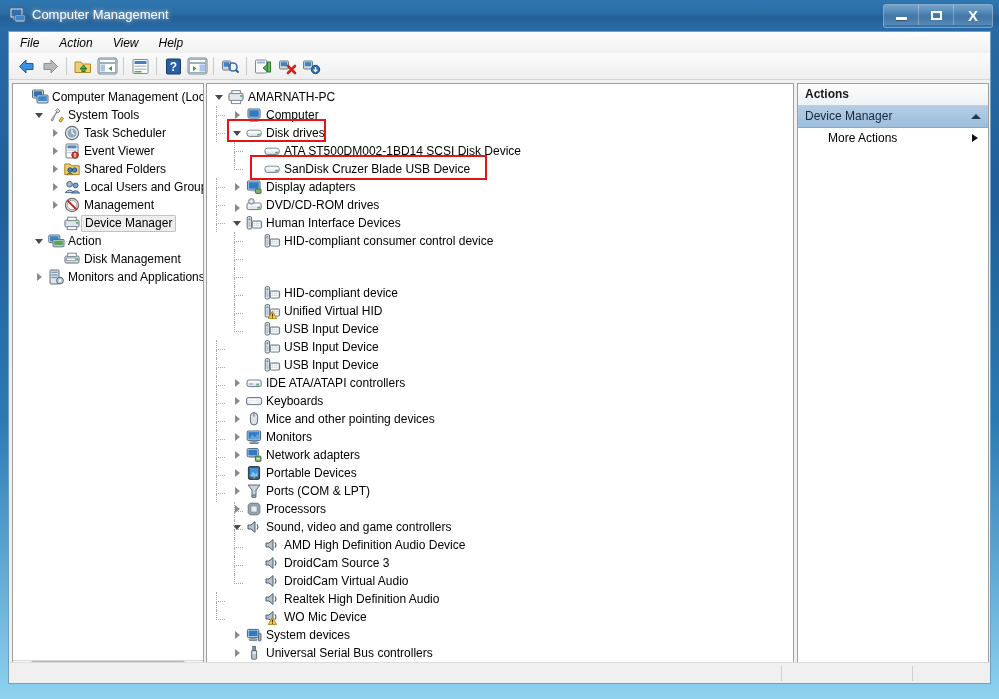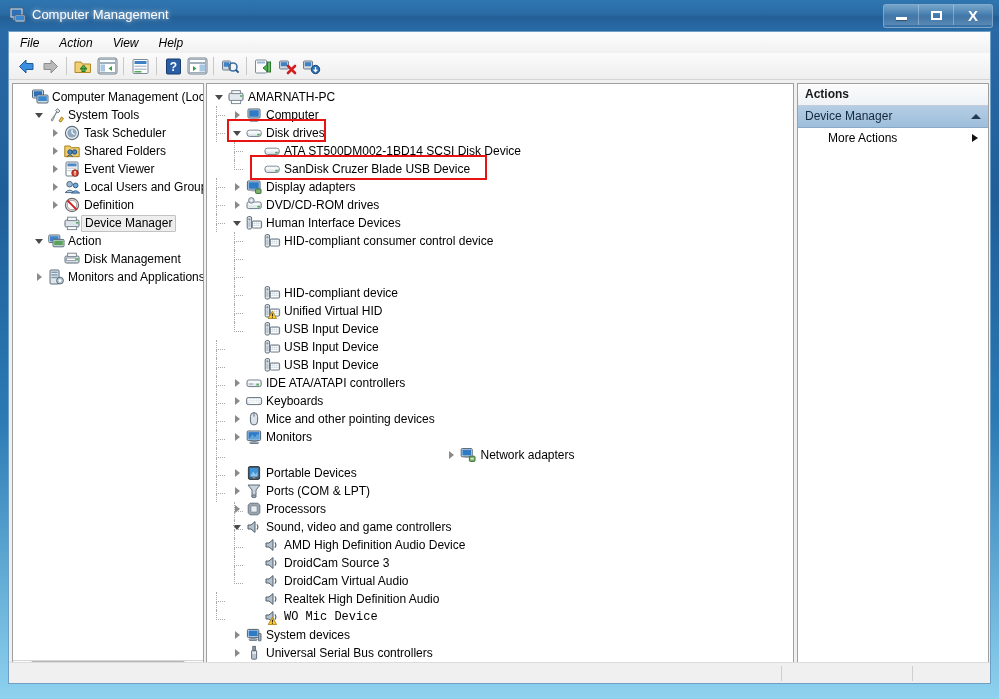--- a/index.html
+++ b/index.html
@@ -325,64 +325,64 @@
                 <circle cx="8" cy="8" r="4.6" fill="#8fa8bd"></circle>
                 <path d="M8 4.6 V8 L10.6 9.4" stroke="#ffffff" stroke-width="1.2" fill="none"></path>
               </svg></span>
             <span class="tlabel">Task Scheduler</span>
           </div>
           <div class="trow" style="padding-left: 34px;">
             <span class="exp">
               <span class="tri-c"></span>
             </span>
             <span class="ticon"><svg width="17" height="16" viewBox="0 0 17 16">
-                <path d="M0.8 3 h5.4 l1.3 1.7 h7.7 v9 H0.8 Z" fill="#f0cd6e" stroke="#a6821f"></path>
-                <circle cx="6" cy="9" r="2.2" fill="#4a86c8" stroke="#23527f"></circle>
-                <circle cx="10.6" cy="9" r="2.2" fill="#4a86c8" stroke="#23527f"></circle>
-                <path d="M3 13.4 q3-3 5.8 0" stroke="#23527f" fill="none"></path>
-              </svg></span>
-            <span class="tlabel">Shared Folders</span>
-          </div>
-          <div class="trow" style="padding-left: 34px;">
-            <span class="exp">
-              <span class="tri-c"></span>
-            </span>
-            <span class="ticon"><svg width="17" height="16" viewBox="0 0 17 16">
                 <rect x="2" y="1" width="12" height="14" rx="1" fill="#fdfdfd" stroke="#6b7a88"></rect>
                 <rect x="3.4" y="2.4" width="9.2" height="3" fill="#4f87c4"></rect>
                 <rect x="3.4" y="6.6" width="9.2" height="1.2" fill="#c3ced9"></rect>
                 <rect x="3.4" y="9" width="9.2" height="1.2" fill="#c3ced9"></rect>
                 <circle cx="11" cy="12" r="3.2" fill="#e0442e" stroke="#8f2418"></circle>
                 <rect x="10.4" y="10" width="1.3" height="2.6" fill="#fff"></rect>
                 <rect x="10.4" y="13.2" width="1.3" height="1.2" fill="#fff"></rect>
               </svg></span>
             <span class="tlabel">Event Viewer</span>
           </div>
           <div class="trow" style="padding-left: 34px;">
             <span class="exp">
               <span class="tri-c"></span>
             </span>
             <span class="ticon"><svg width="17" height="16" viewBox="0 0 17 16">
+                <path d="M0.8 3 h5.4 l1.3 1.7 h7.7 v9 H0.8 Z" fill="#f0cd6e" stroke="#a6821f"></path>
+                <circle cx="6" cy="9" r="2.2" fill="#4a86c8" stroke="#23527f"></circle>
+                <circle cx="10.6" cy="9" r="2.2" fill="#4a86c8" stroke="#23527f"></circle>
+                <path d="M3 13.4 q3-3 5.8 0" stroke="#23527f" fill="none"></path>
+              </svg></span>
+            <span class="tlabel">Shared Folders</span>
+          </div>
+          <div class="trow" style="padding-left: 34px;">
+            <span class="exp">
+              <span class="tri-c"></span>
+            </span>
+            <span class="ticon"><svg width="17" height="16" viewBox="0 0 17 16">
                 <circle cx="5.6" cy="5.2" r="2.8" fill="#9fb9d4" stroke="#4a6885"></circle>
                 <path d="M1.2 13.6 q4.4-5 8.8 0 Z" fill="#b9cde0" stroke="#4a6885"></path>
                 <circle cx="11.6" cy="6.4" r="2.4" fill="#6fa8dc" stroke="#2e5d8a"></circle>
                 <path d="M7.6 14 q4-4.4 8 0 Z" fill="#8fbde6" stroke="#2e5d8a"></path>
               </svg></span>
             <span class="tlabel">Local Users and Groups</span>
           </div>
           <div class="trow" style="padding-left: 34px;">
             <span class="exp">
               <span class="tri-c"></span>
             </span>
             <span class="ticon"><svg width="17" height="16" viewBox="0 0 17 16">
                 <circle cx="8" cy="8" r="6.6" fill="#f2f2f2" stroke="#6e6e6e" stroke-width="1.2"></circle>
                 <circle cx="8" cy="8" r="4.8" fill="#fff" stroke="#9a9a9a"></circle>
                 <path d="M3.4 3.4 L12.6 12.6" stroke="#d02020" stroke-width="2"></path>
               </svg></span>
-            <span class="tlabel">Definition</span>
+            <span class="tlabel">Management</span>
           </div>
           <div class="trow" style="padding-left: 34px;">
             <span class="exp none"></span>
             <span class="ticon"><svg width="17" height="16" viewBox="0 0 17 16">
                 <rect x="1" y="5" width="14" height="7" rx="1.4" fill="#dde4ea" stroke="#5f6d7a"></rect>
                 <rect x="3.6" y="2.2" width="8.8" height="3.4" fill="#f4f6f8" stroke="#7f8b96"></rect>
                 <rect x="3.4" y="11.6" width="9.2" height="3" fill="#ffffff" stroke="#7f8b96"></rect>
                 <rect x="12" y="7" width="2.2" height="1.6" fill="#4fae4f"></rect>
               </svg></span>
             <span class="tlabel sel-box">Device Manager</span>
@@ -500,21 +500,21 @@
               <span class="tri-c"></span>
             </span>
             <span class="ticon"><svg width="17" height="16" viewBox="0 0 17 16">
                 <rect x="1.4" y="2" width="12.6" height="9" rx="1" fill="#d6e2ed" stroke="#4e6070"></rect>
                 <rect x="2.6" y="3.2" width="10.2" height="6.6" fill="#2f7ac4"></rect>
                 <rect x="5.6" y="11" width="4.8" height="1.4" fill="#98a6b3"></rect>
                 <rect x="9.6" y="10" width="5.4" height="4.4" rx="0.6" fill="#7fb36f" stroke="#40713a"></rect>
               </svg></span>
             <span class="tlabel">Display adapters</span>
           </div>
-          <div class="trow" style="padding-left: 20px;">
+          <div class="trow" style="padding-left: 20px; align-items: flex-end;">
             <span class="exp">
               <span class="tri-c"></span>
             </span>
             <span class="ticon"><svg width="17" height="16" viewBox="0 0 17 16">
                 <rect x="1" y="5" width="14.2" height="6.6" rx="1.6" fill="#e4e9ee" stroke="#6d7b88"></rect>
                 <rect x="2" y="5.8" width="12" height="2.2" rx="1" fill="#f6f8fa"></rect>
                 <circle cx="5.4" cy="3.4" r="2.8" fill="#cfd9e3" stroke="#77838f"></circle>
                 <circle cx="5.4" cy="3.4" r="0.8" fill="#fff"></circle>
                 <rect x="11.4" y="8.8" width="2.6" height="1.8" fill="#4fae4f"></rect>
               </svg></span>
@@ -711,21 +711,21 @@
             </span>
             <span class="ticon"><svg width="17" height="16" viewBox="0 0 17 16">
                 <rect x="1.2" y="2" width="13.4" height="9.4" rx="1" fill="#d6e2ed" stroke="#4e6070"></rect>
                 <rect x="2.4" y="3.1" width="11" height="7.2" fill="#2f7ac4"></rect>
                 <path d="M3 9.8 L6.4 5.4 L9 8.2 L11.6 4.6 L13.4 7.2 v3 H3 Z" fill="#5fa4da"></path>
                 <rect x="5.8" y="11.6" width="4.4" height="1.4" fill="#98a6b3"></rect>
                 <rect x="3.8" y="13" width="8.6" height="1.5" rx="0.6" fill="#c3cfda" stroke="#6d7b88"></rect>
               </svg></span>
             <span class="tlabel">Monitors</span>
           </div>
-          <div class="trow" style="padding-left: 20px; justify-content: center;">
+          <div class="trow" style="padding-left: 20px;">
             <span class="exp">
               <span class="tri-c"></span>
             </span>
             <span class="ticon"><svg width="17" height="16" viewBox="0 0 17 16">
                 <rect x="1.2" y="1.6" width="11" height="8.2" rx="1" fill="#d6e2ed" stroke="#4e6070"></rect>
                 <rect x="2.4" y="2.7" width="8.6" height="5.8" fill="#2f7ac4"></rect>
                 <rect x="4.6" y="9.8" width="4" height="1.2" fill="#98a6b3"></rect>
                 <rect x="9.4" y="9.2" width="5.6" height="5.2" rx="0.8" fill="#7fb36f" stroke="#3f6f3a"></rect>
                 <path d="M10.6 11.8 h3.2" stroke="#fff" stroke-width="1"></path>
               </svg></span>
@@ -799,21 +799,21 @@
             <span class="tlabel">DroidCam Virtual Audio</span>
           </div>
           <div class="trow" style="padding-left: 38px;">
             <span class="exp none"></span>
             <span class="ticon"><svg width="17" height="16" viewBox="0 0 17 16">
                 <path d="M2 6 h3 L9 2.6 v10.8 L5 10 H2 Z" fill="#b6c2ce" stroke="#4f5d6a"></path>
                 <path d="M10.8 5.4 q2.2 2.6 0 5.2" stroke="#4f5d6a" fill="none" stroke-width="1.1"></path>
               </svg></span>
             <span class="tlabel">Realtek High Definition Audio</span>
           </div>
-          <div class="trow" style="padding-left: 38px; font-family: Liberation Mono, monospace;">
+          <div class="trow" style="padding-left: 38px;">
             <span class="exp none"></span>
             <span class="ticon"><svg width="17" height="16" viewBox="0 0 17 16">
                 <path d="M2 6 h3 L9 2.6 v10.8 L5 10 H2 Z" fill="#b6c2ce" stroke="#4f5d6a"></path>
                 <path d="M10.8 5.4 q2.2 2.6 0 5.2" stroke="#4f5d6a" fill="none" stroke-width="1.1"></path>
                 <g>
                   <path d="M4.2 15.6 L8.4 8.2 L12.6 15.6 Z" fill="#ffcc33" stroke="#a8801a" stroke-width="0.9" stroke-linejoin="round"></path>
                   <rect x="7.9" y="10.6" width="1.1" height="2.6" fill="#3a2c05"></rect>
                   <rect x="7.9" y="13.7" width="1.1" height="1.1" fill="#3a2c05"></rect>
                 </g>
               </svg></span>

